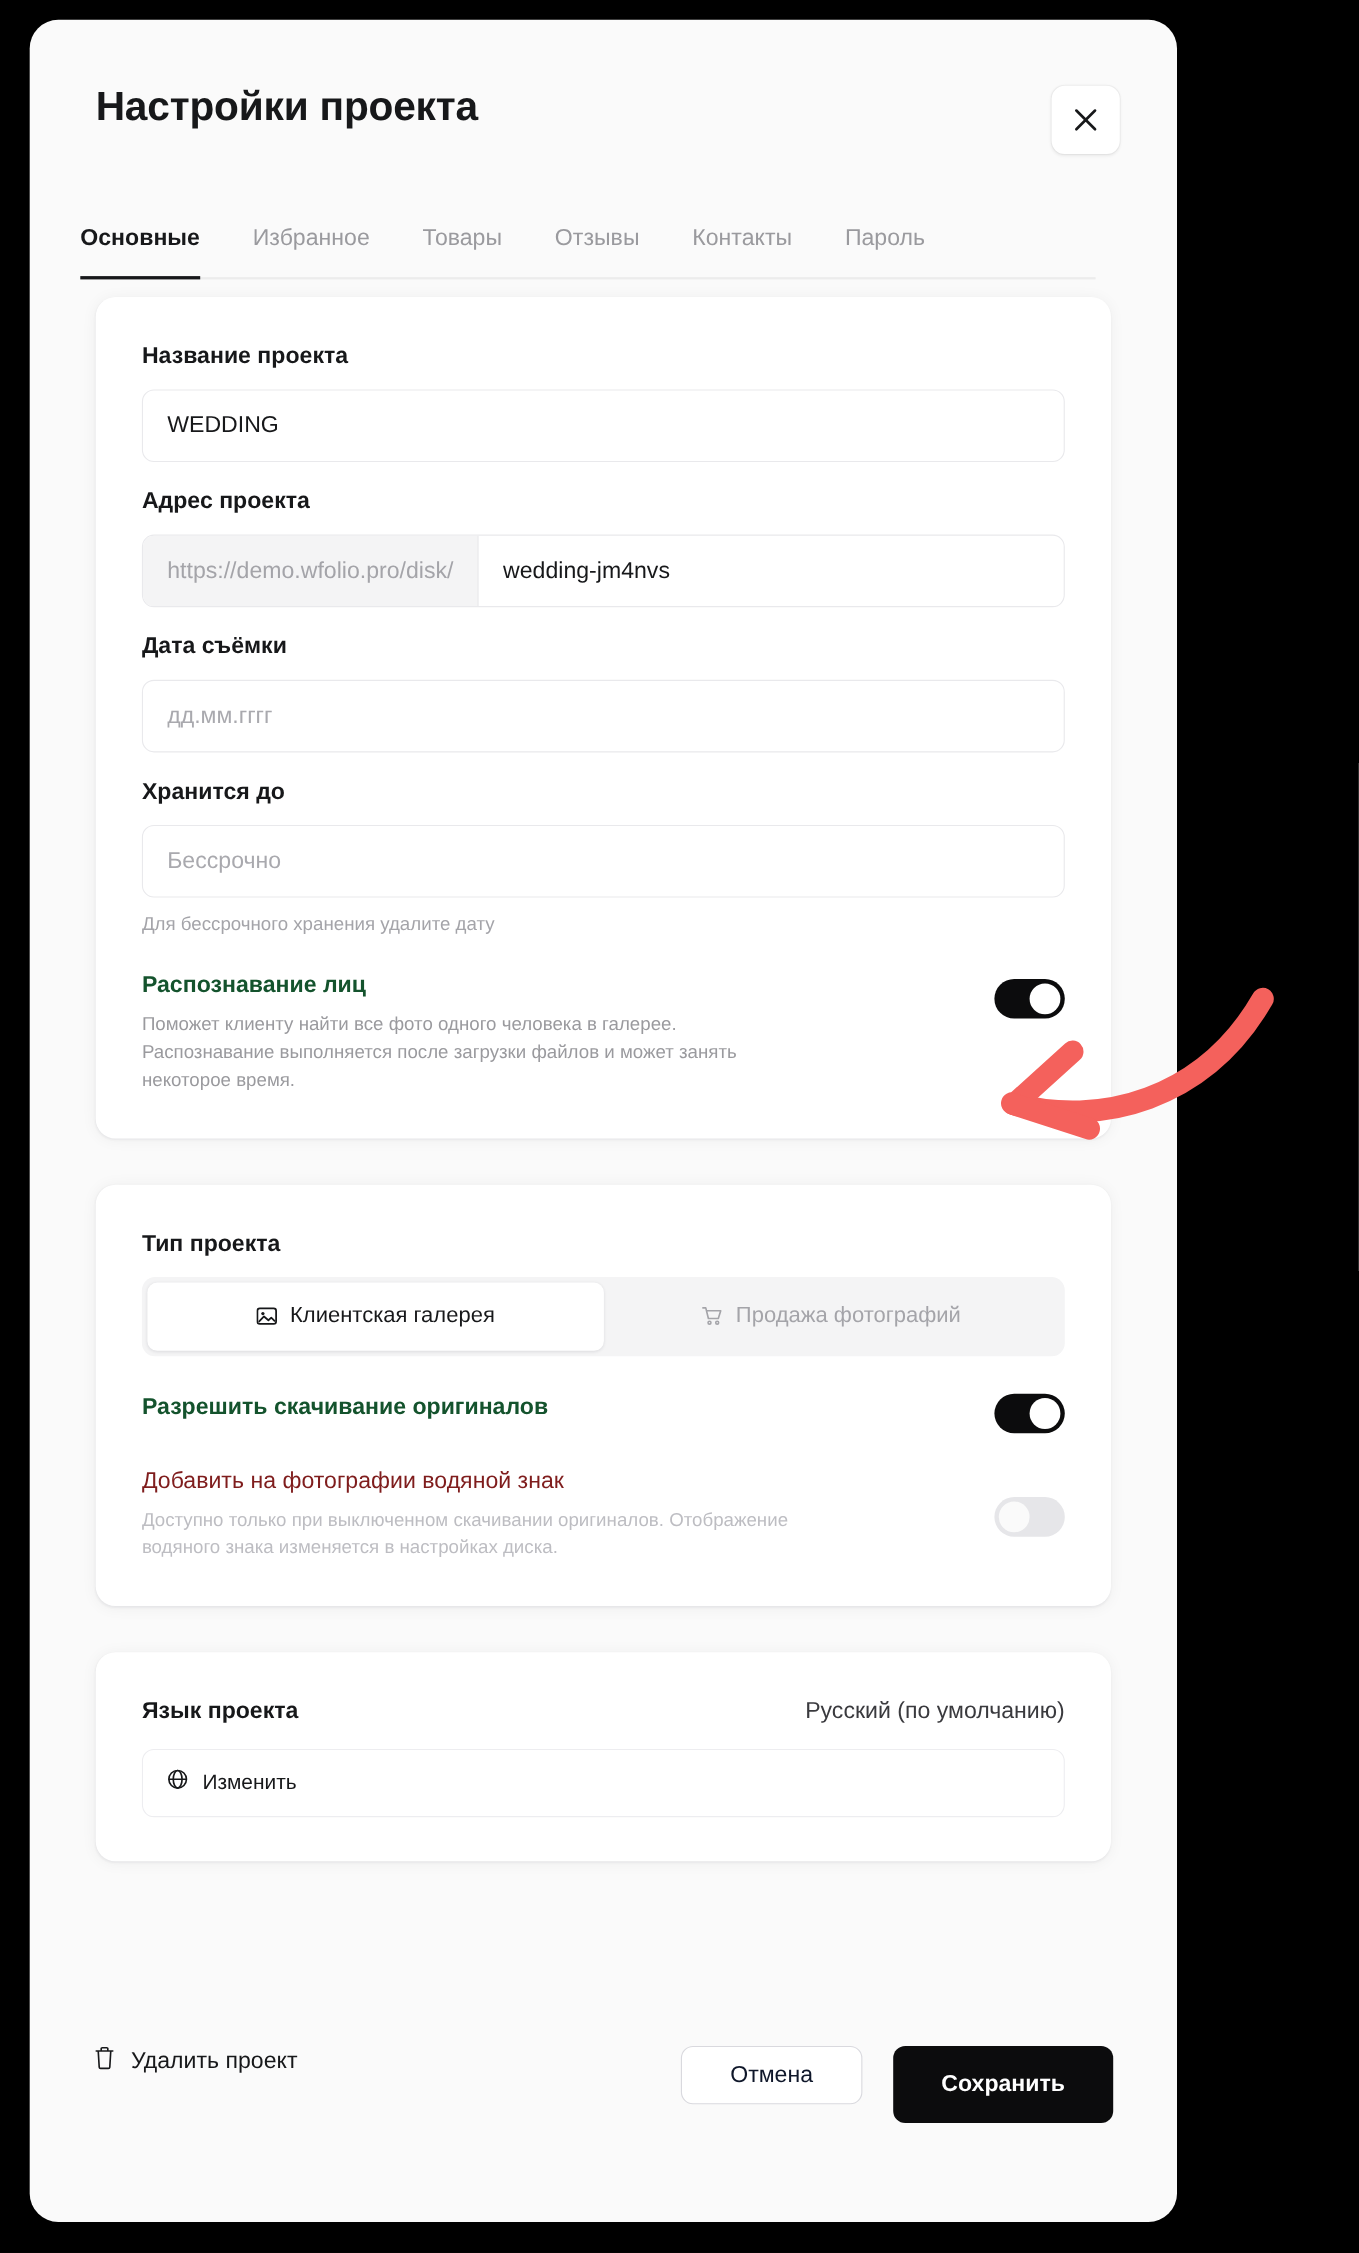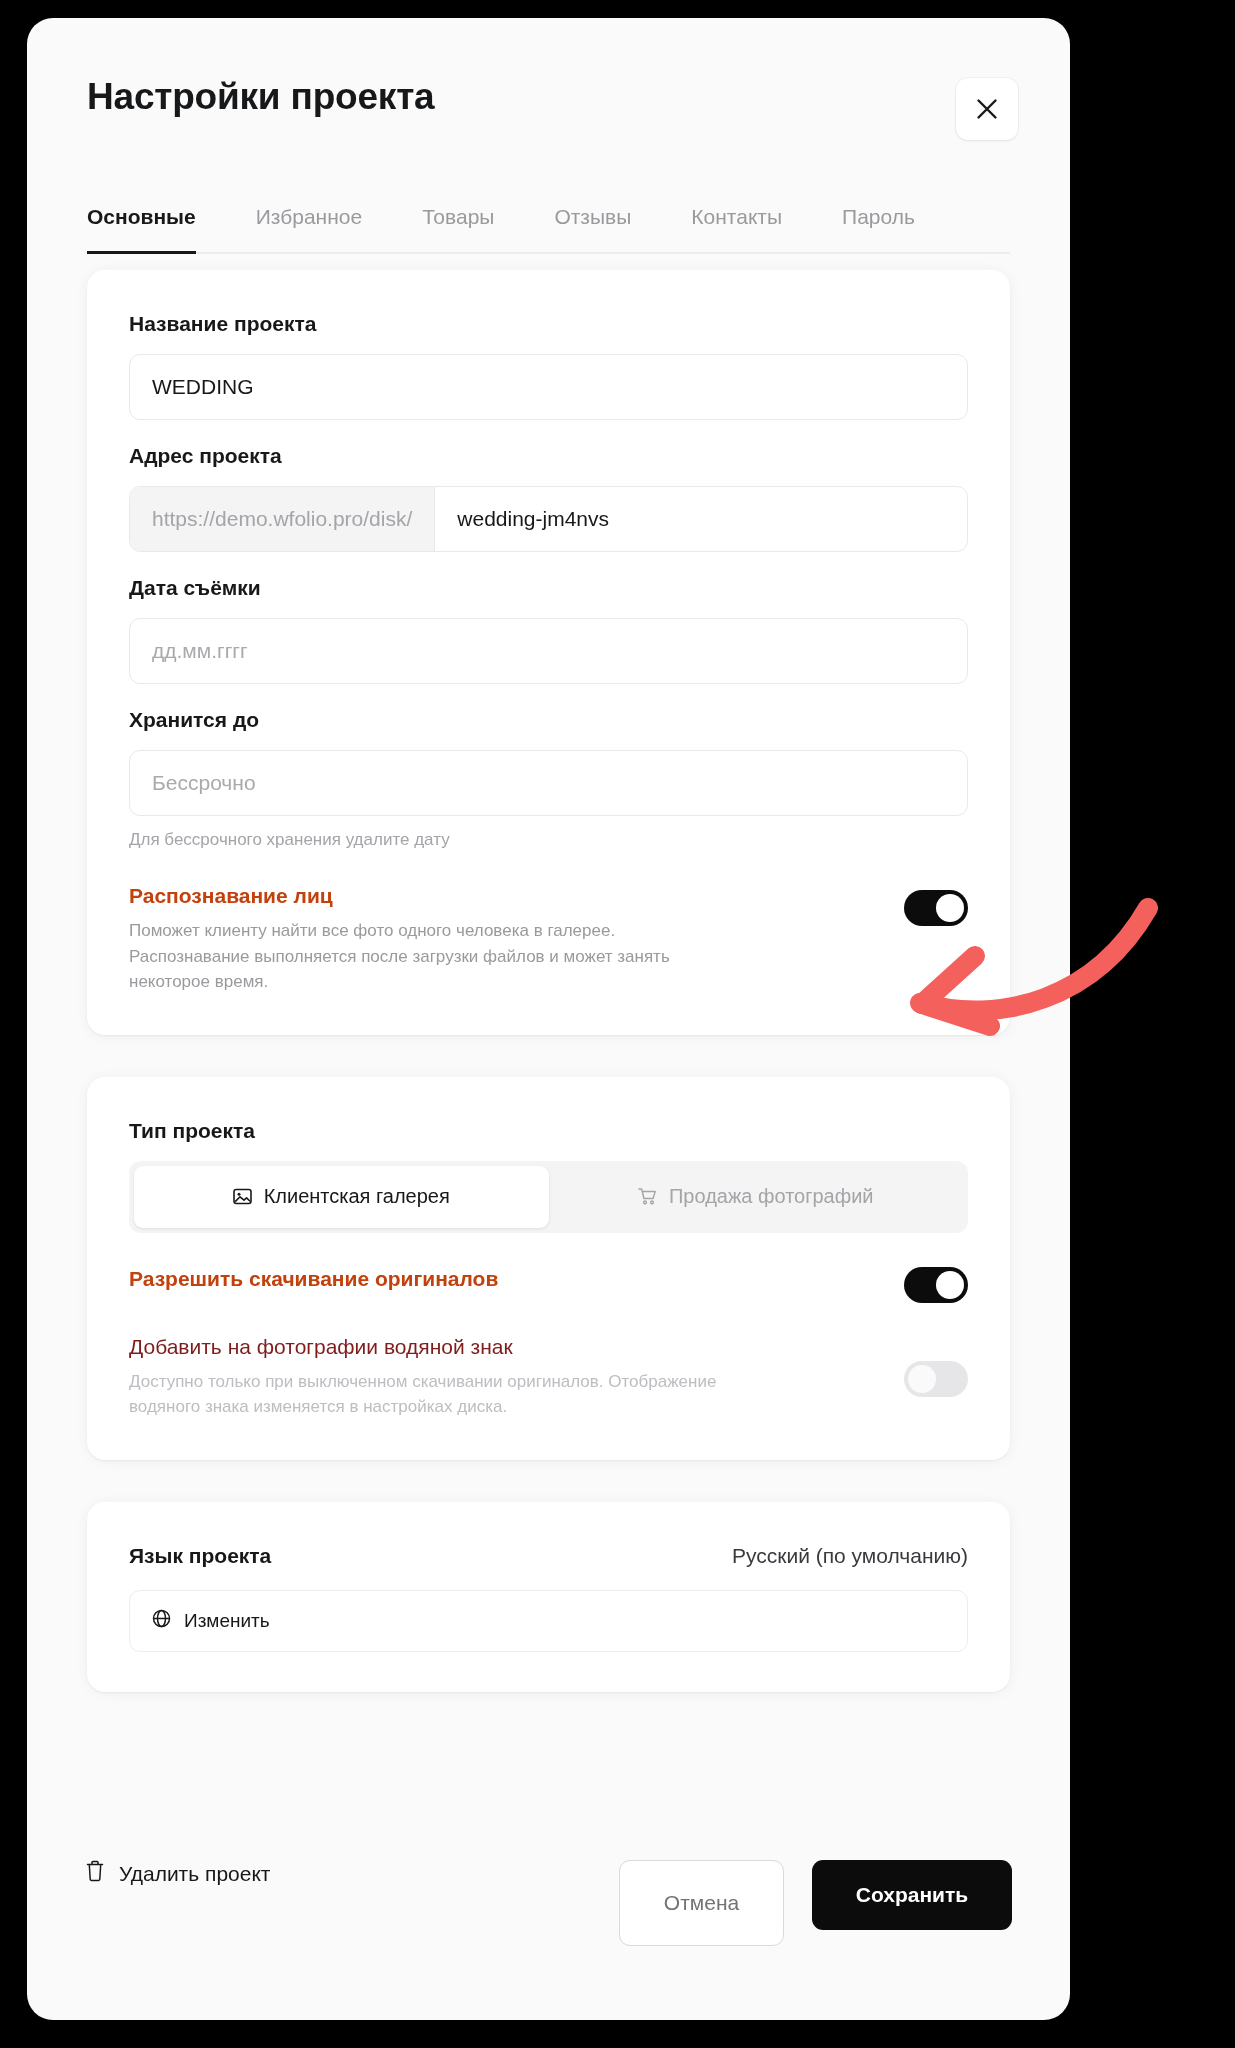--- a/index.html
+++ b/index.html
@@ -40,25 +40,25 @@
     border-radius: 12px;
     box-shadow: 0 1px 3px rgba(0,0,0,.07), 0 0 0 1px rgba(0,0,0,.03);
     cursor: pointer;
     display: flex; align-items: center; justify-content: center;
   }
   .close-btn svg { display: block; }
 
   
   .tabs {
     position: absolute;
-    left: 60px; top: 185px;
+    left: 46px; top: 185px;
     width: 923px;
     display: flex;
     align-items: flex-start;
-    gap: 16px;
+    gap: 4px;
     border-bottom: 2px solid #ececec;
   }
   .tab {
     font-size: 21px;
     color: #9a9a9e;
     padding: 0 0 22px 0;
     margin-right: 44px;
     cursor: pointer;
     background: none; border: none;
     font-family: inherit;
@@ -143,21 +143,21 @@
   .row {
     display: flex;
     align-items: flex-start;
     justify-content: space-between;
     gap: 24px;
   }
   .row-texts { flex: 1; min-width: 0; }
   .row-title {
     font-size: 21px;
     font-weight: 700;
-    color: #c2410c;
+    color: #14532d;
   }
   .row-title.muted { color: #7f1d1d; font-weight: 400; }
   .row-desc {
     font-size: 17px;
     color: #9a9a9e;
     line-height: 1.5;
     margin-top: 10px;
     max-width: 600px;
   }
   .row-desc.muted { color: #bdbdc2; }
@@ -243,25 +243,25 @@
   .delete-link {
     display: flex; align-items: center; gap: 14px;
     background: none; border: none; cursor: pointer;
     font-family: inherit; font-size: 21px; color: #17181a;
   }
   .footer-right {
     margin-left: auto;
     display: flex; gap: 28px;
   }
   .btn-cancel {
-    width: 165px; height: 86px;
+    width: 165px; height: 53px;
     background: #fff;
     border: 1.5px solid #d9d9de;
     border-radius: 11px;
-    font-family: inherit; font-size: 21px; color: #737373;
+    font-family: inherit; font-size: 21px; color: #0f172a;
     cursor: pointer;
   }
   .btn-save {
     width: 200px; height: 70px;
     background: #0c0c0d;
     border: none;
     border-radius: 11px;
     font-family: inherit; font-size: 21px; font-weight: 700; color: #fff;
     cursor: pointer;
   }

